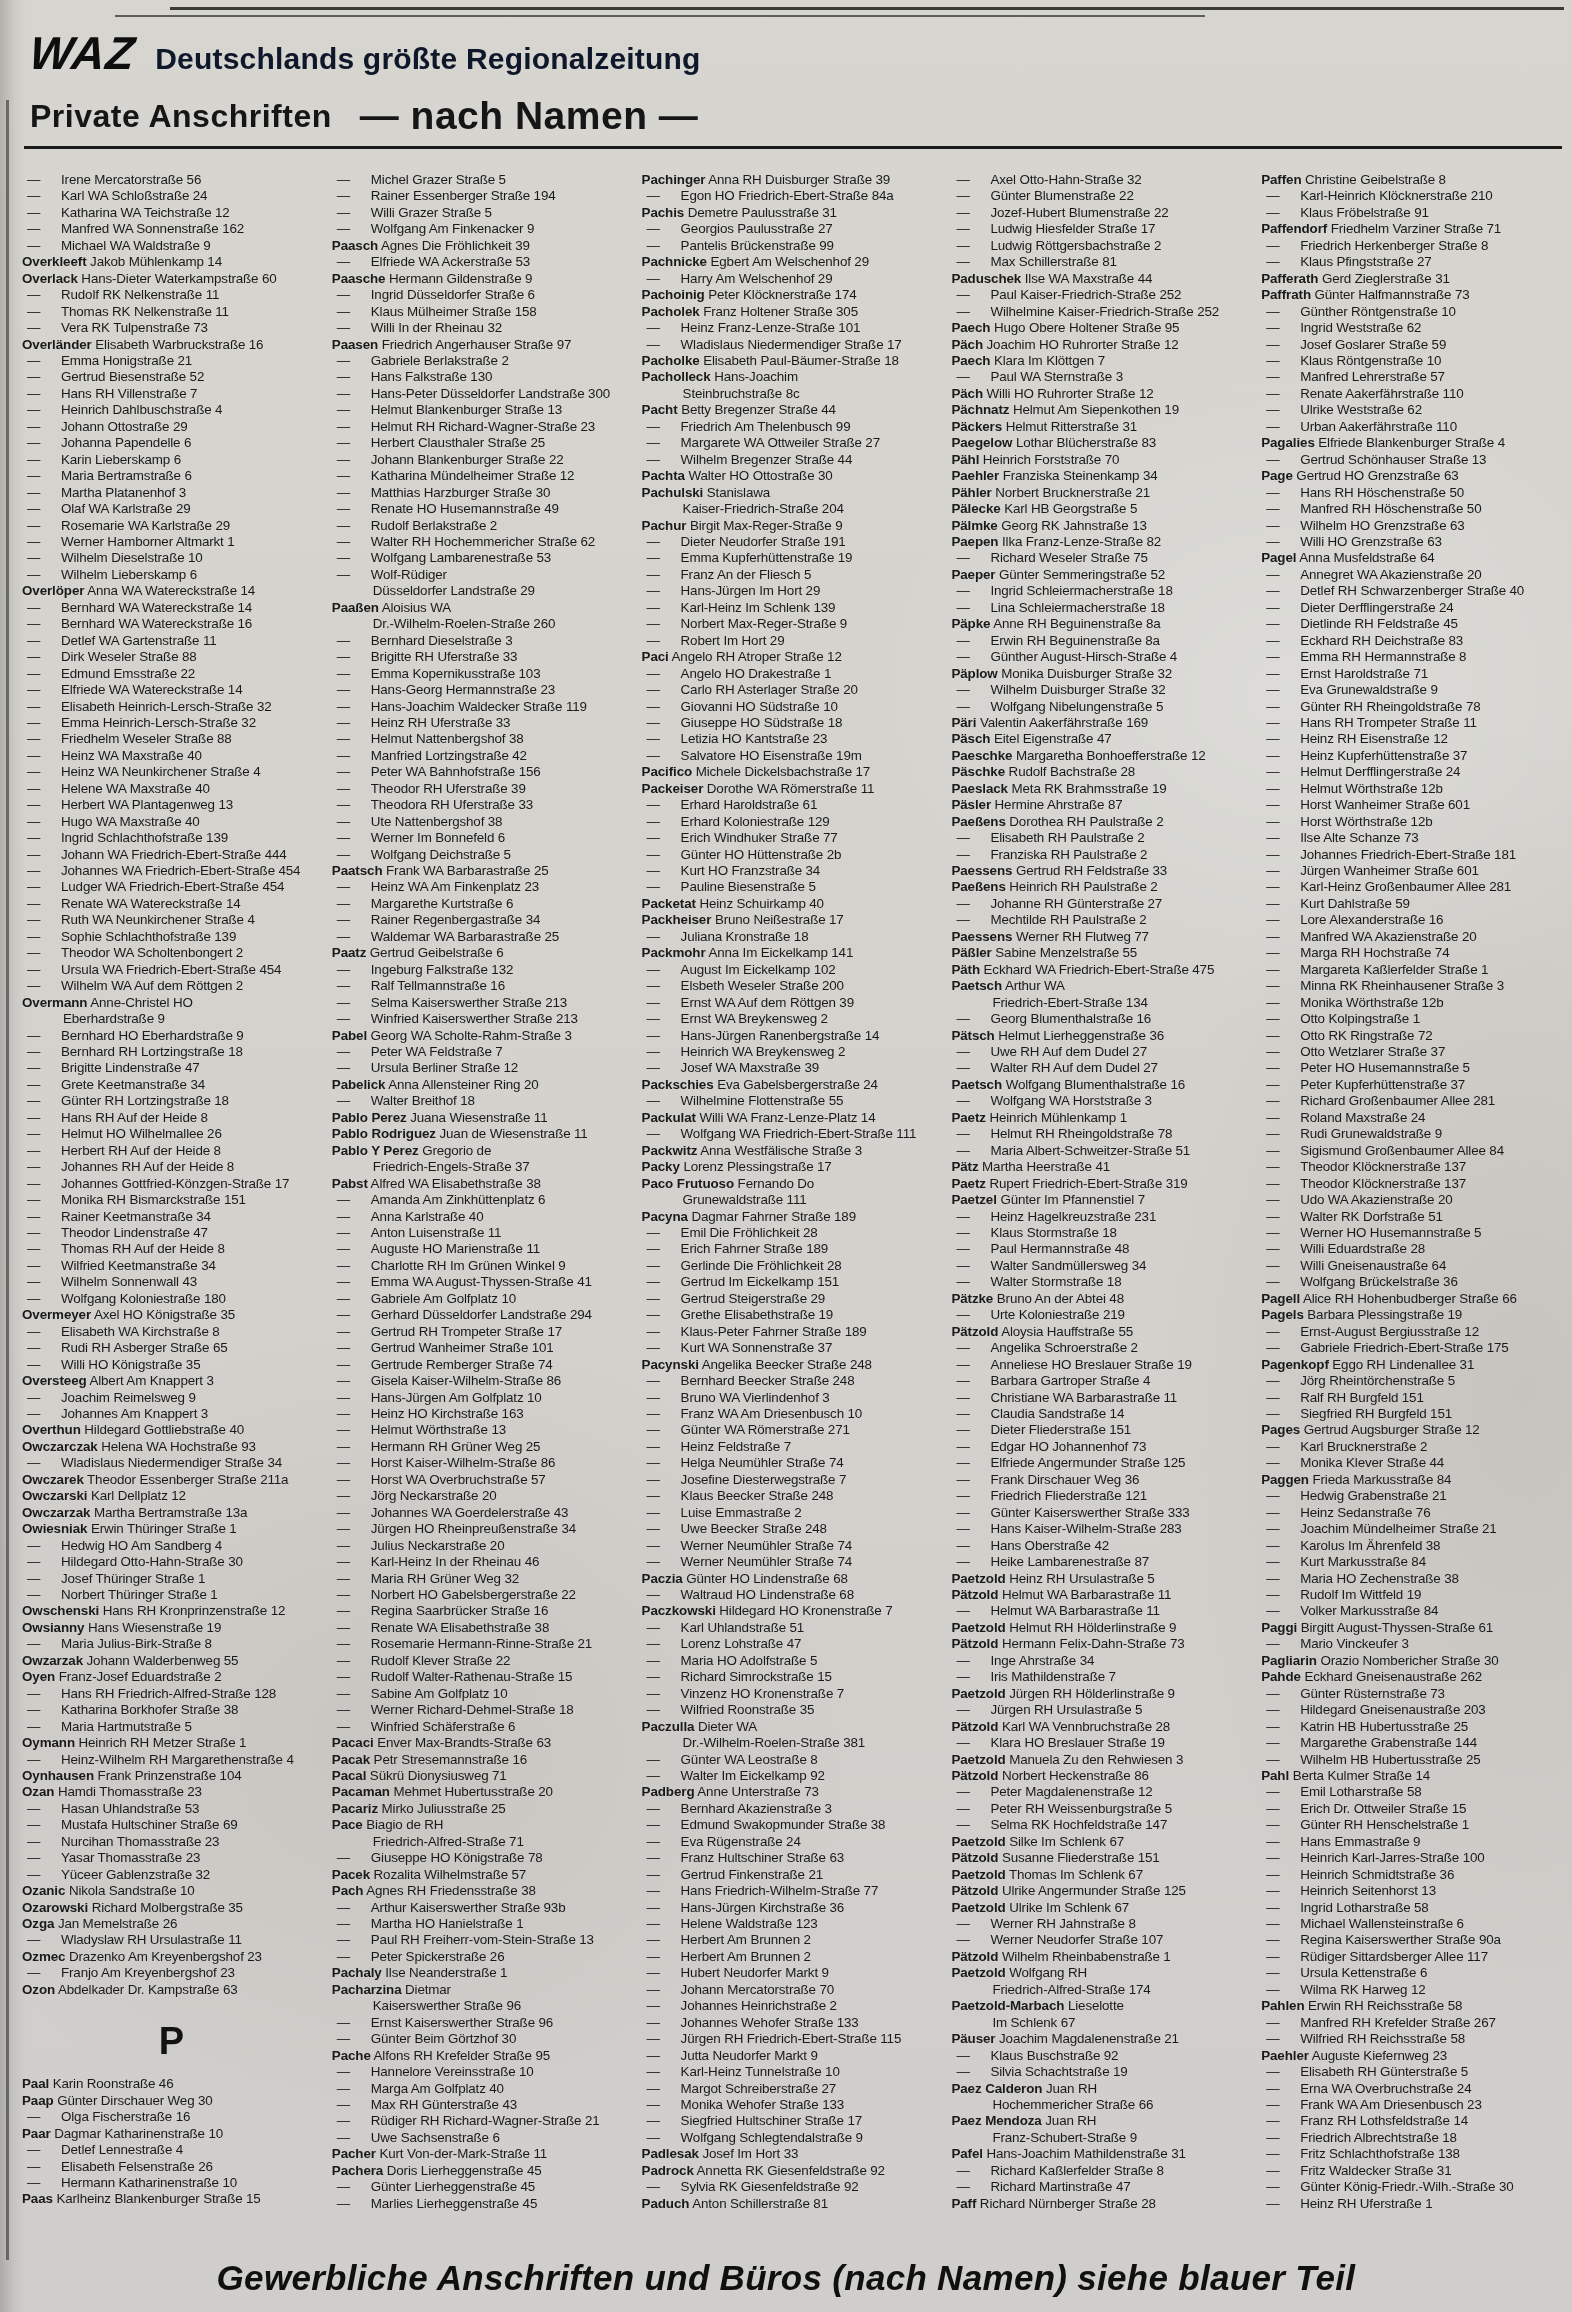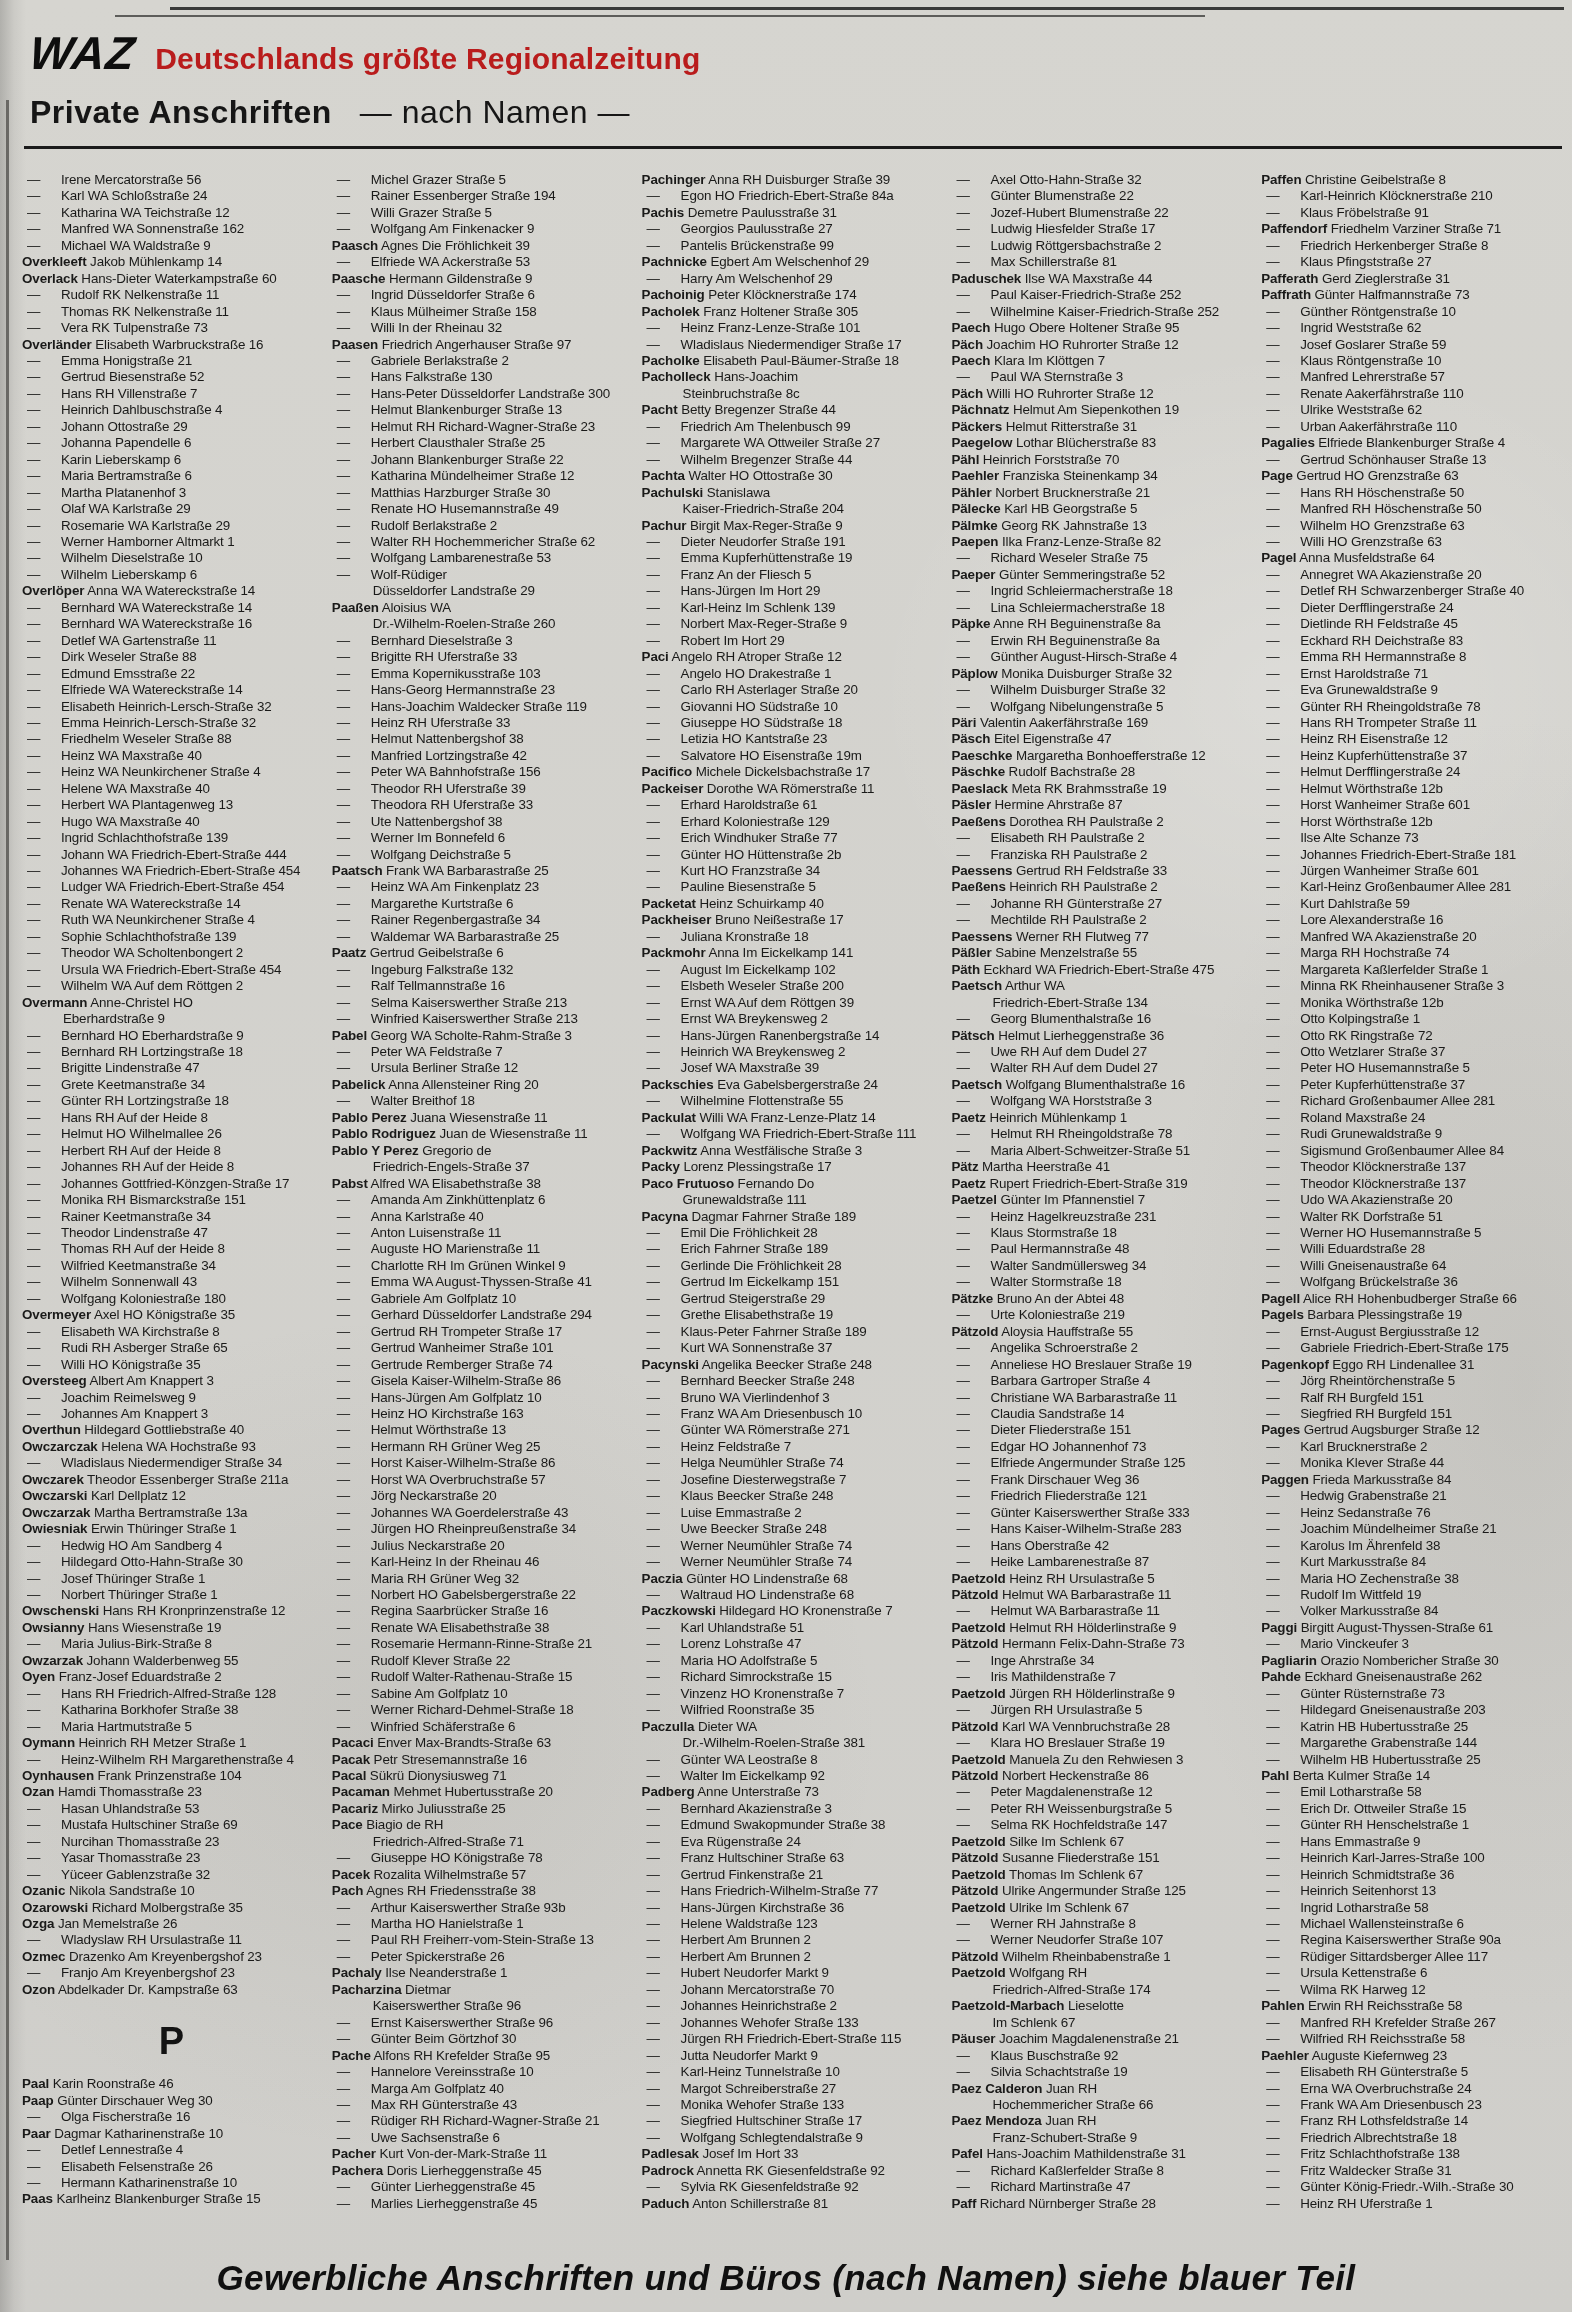--- a/index.html
+++ b/index.html
@@ -19,25 +19,25 @@
   .scan-line-1{position:absolute;top:7px;left:170px;right:8px;height:3px;background:#1f1f1f;opacity:.85;}
   .scan-line-2{position:absolute;top:15px;left:115px;width:1090px;height:2px;background:#2a2a28;opacity:.7;}
   .scan-edge{position:absolute;left:6px;top:100px;width:3px;height:2160px;background:#3c3b38;opacity:.65;}
 
   .header{position:absolute;top:26px;left:30px;right:14px;}
   .brand-row{display:flex;align-items:baseline;gap:20px;}
   .waz-logo{
     font-size:46px;font-weight:bold;font-style:italic;letter-spacing:1px;
     transform:skewX(-6deg);display:inline-block;color:#0e0e0e;
   }
-  .waz-tagline{font-size:30px;font-weight:bold;letter-spacing:.2px;color:#b91c1c;}
+  .waz-tagline{font-size:30px;font-weight:bold;letter-spacing:.2px;color:#0f172a;}
   .title-row{display:flex;justify-content:space-between;align-items:baseline;margin-top:14px;}
   .title-left{display:flex;align-items:center;gap:28px;}
   .page-title{font-size:32px;font-weight:bold;letter-spacing:.5px;}
-  .section-subtitle{font-size:32px;font-weight:normal;letter-spacing:.5px;}
+  .section-subtitle{font-size:39px;font-weight:bold;letter-spacing:.5px;}
   .title-right{display:flex;align-items:baseline;gap:16px;padding-right:6px;}
   .name-range{font-size:31px;font-weight:bold;letter-spacing:.3px;}
   .page-number{font-size:50px;font-weight:bold;letter-spacing:1px;line-height:0.8;}
   .header-rule{position:absolute;top:146px;left:24px;right:10px;height:3px;background:#1b1b1b;}
 
   .columns{
     position:absolute;top:172px;left:22px;right:12px;bottom:80px;
     display:flex;gap:11px;align-items:flex-start;
   }
   .col{flex:1 1 0;min-width:0;}

